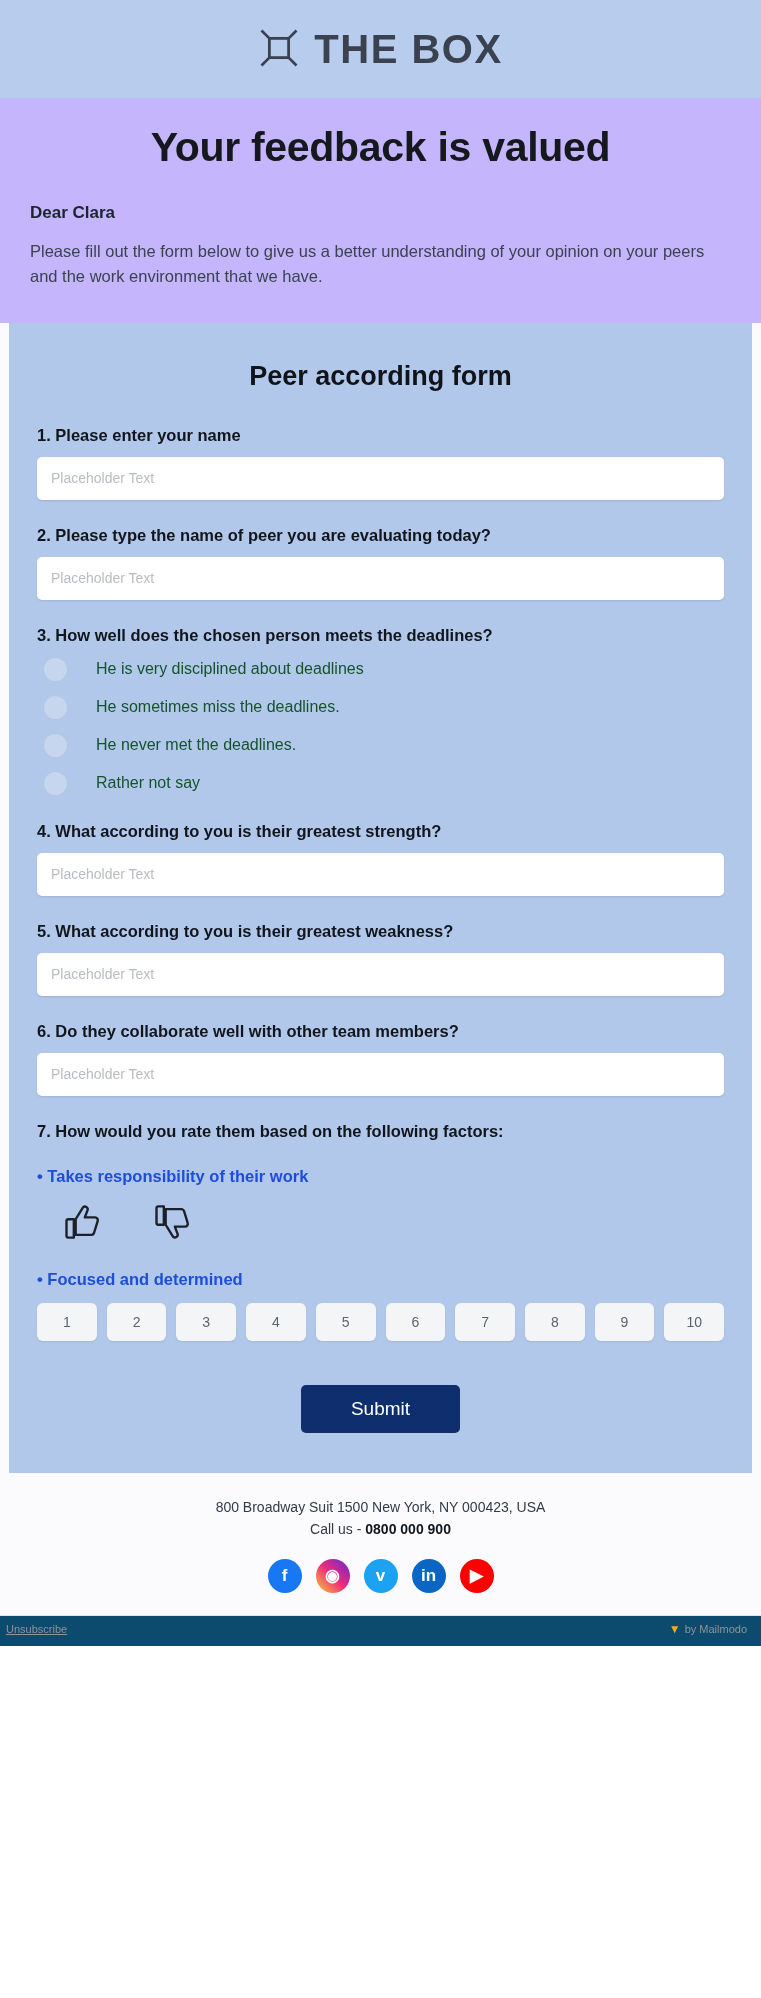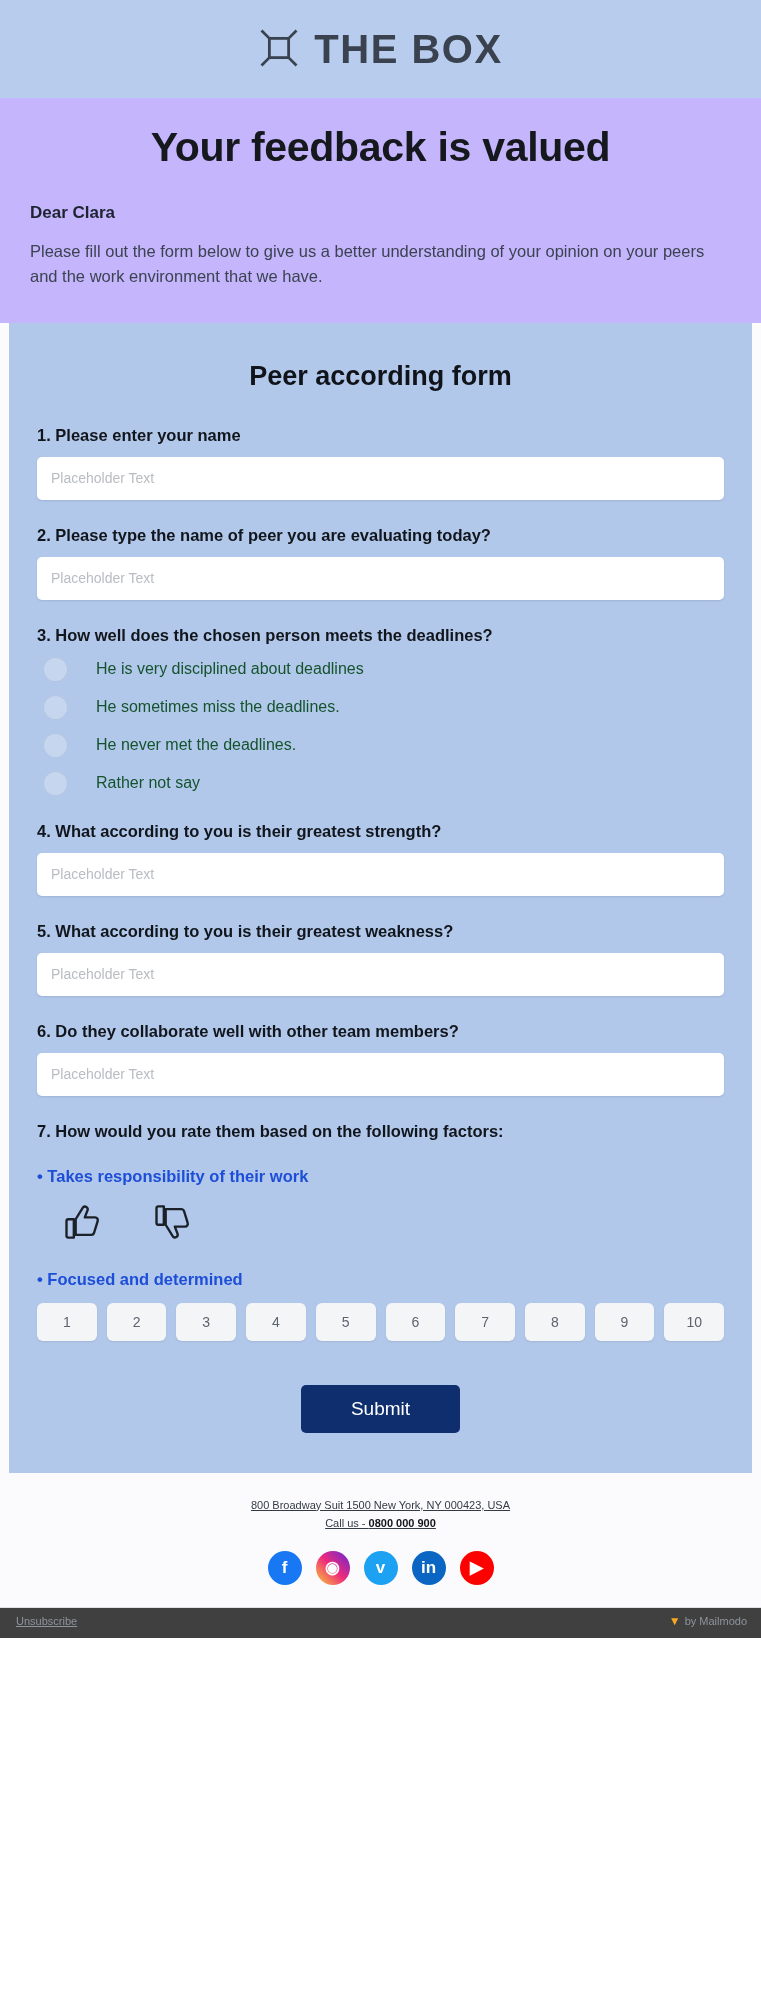--- a/index.html
+++ b/index.html
@@ -189,24 +189,23 @@
     text-align: right;
   }
 
   
   .footer {
     background: #fbfbfd;
     padding: 26px 20px 22px 20px;
     text-align: center;
   }
   .footer-line {
-    font-size: 11px;
+    font-size: 14px;
     color: #333b46;
     margin: 0 0 6px 0;
-    text-decoration: underline;
   }
   .footer-line b { color: #11151c; }
   .social-row {
     display: flex;
     justify-content: center;
     gap: 14px;
     margin-top: 22px;
   }
   .social {
     width: 34px;
@@ -224,23 +223,23 @@
   .s-ig { background: linear-gradient(45deg,#f9ce34,#ee2a7b,#6228d7); }
   .s-tw { background: #1da1f2; }
   .s-li { background: #0a66c2; }
   .s-yt { background: #ff0000; }
 
   
   .bottom-bar {
     display: flex;
     align-items: center;
     justify-content: space-between;
-    padding: 6px 14px 10px 16px;
+    padding: 6px 14px 10px 6px;
     border-top: 1px solid #dfe2e7;
-    background: #404040;
+    background: #0c4a6e;
   }
   .unsub {
     font-size: 11px;
     color: #8e949d;
     text-decoration: underline;
   }
   .madewith {
     font-size: 11px;
     color: #8e949d;
     display: flex;

